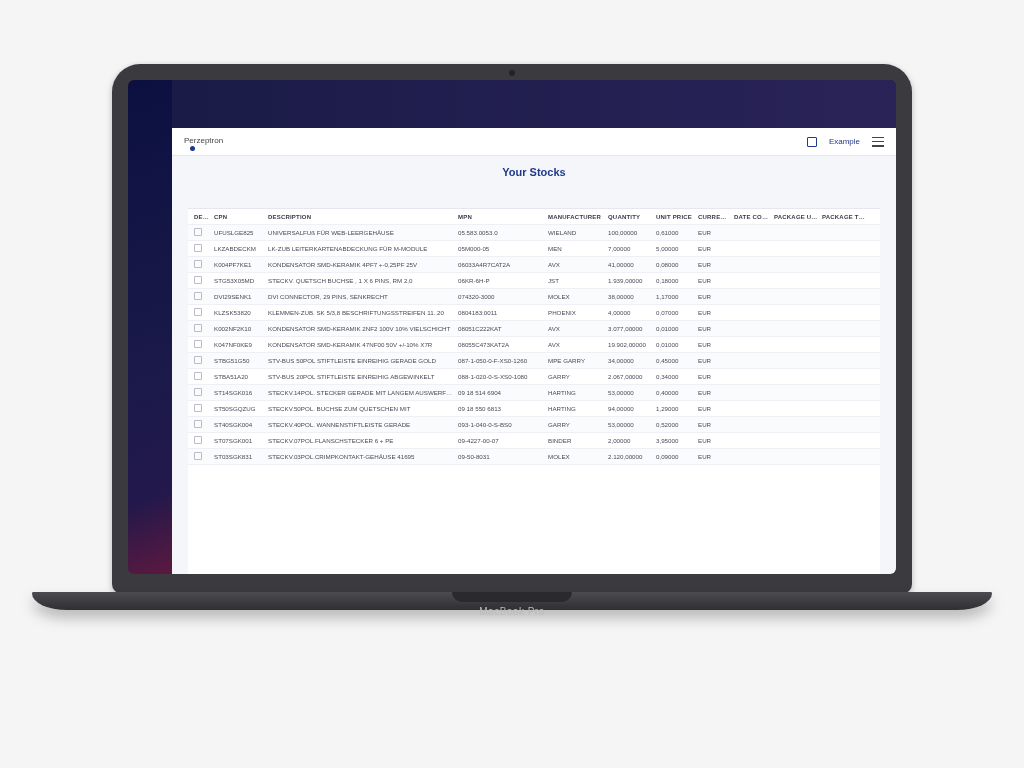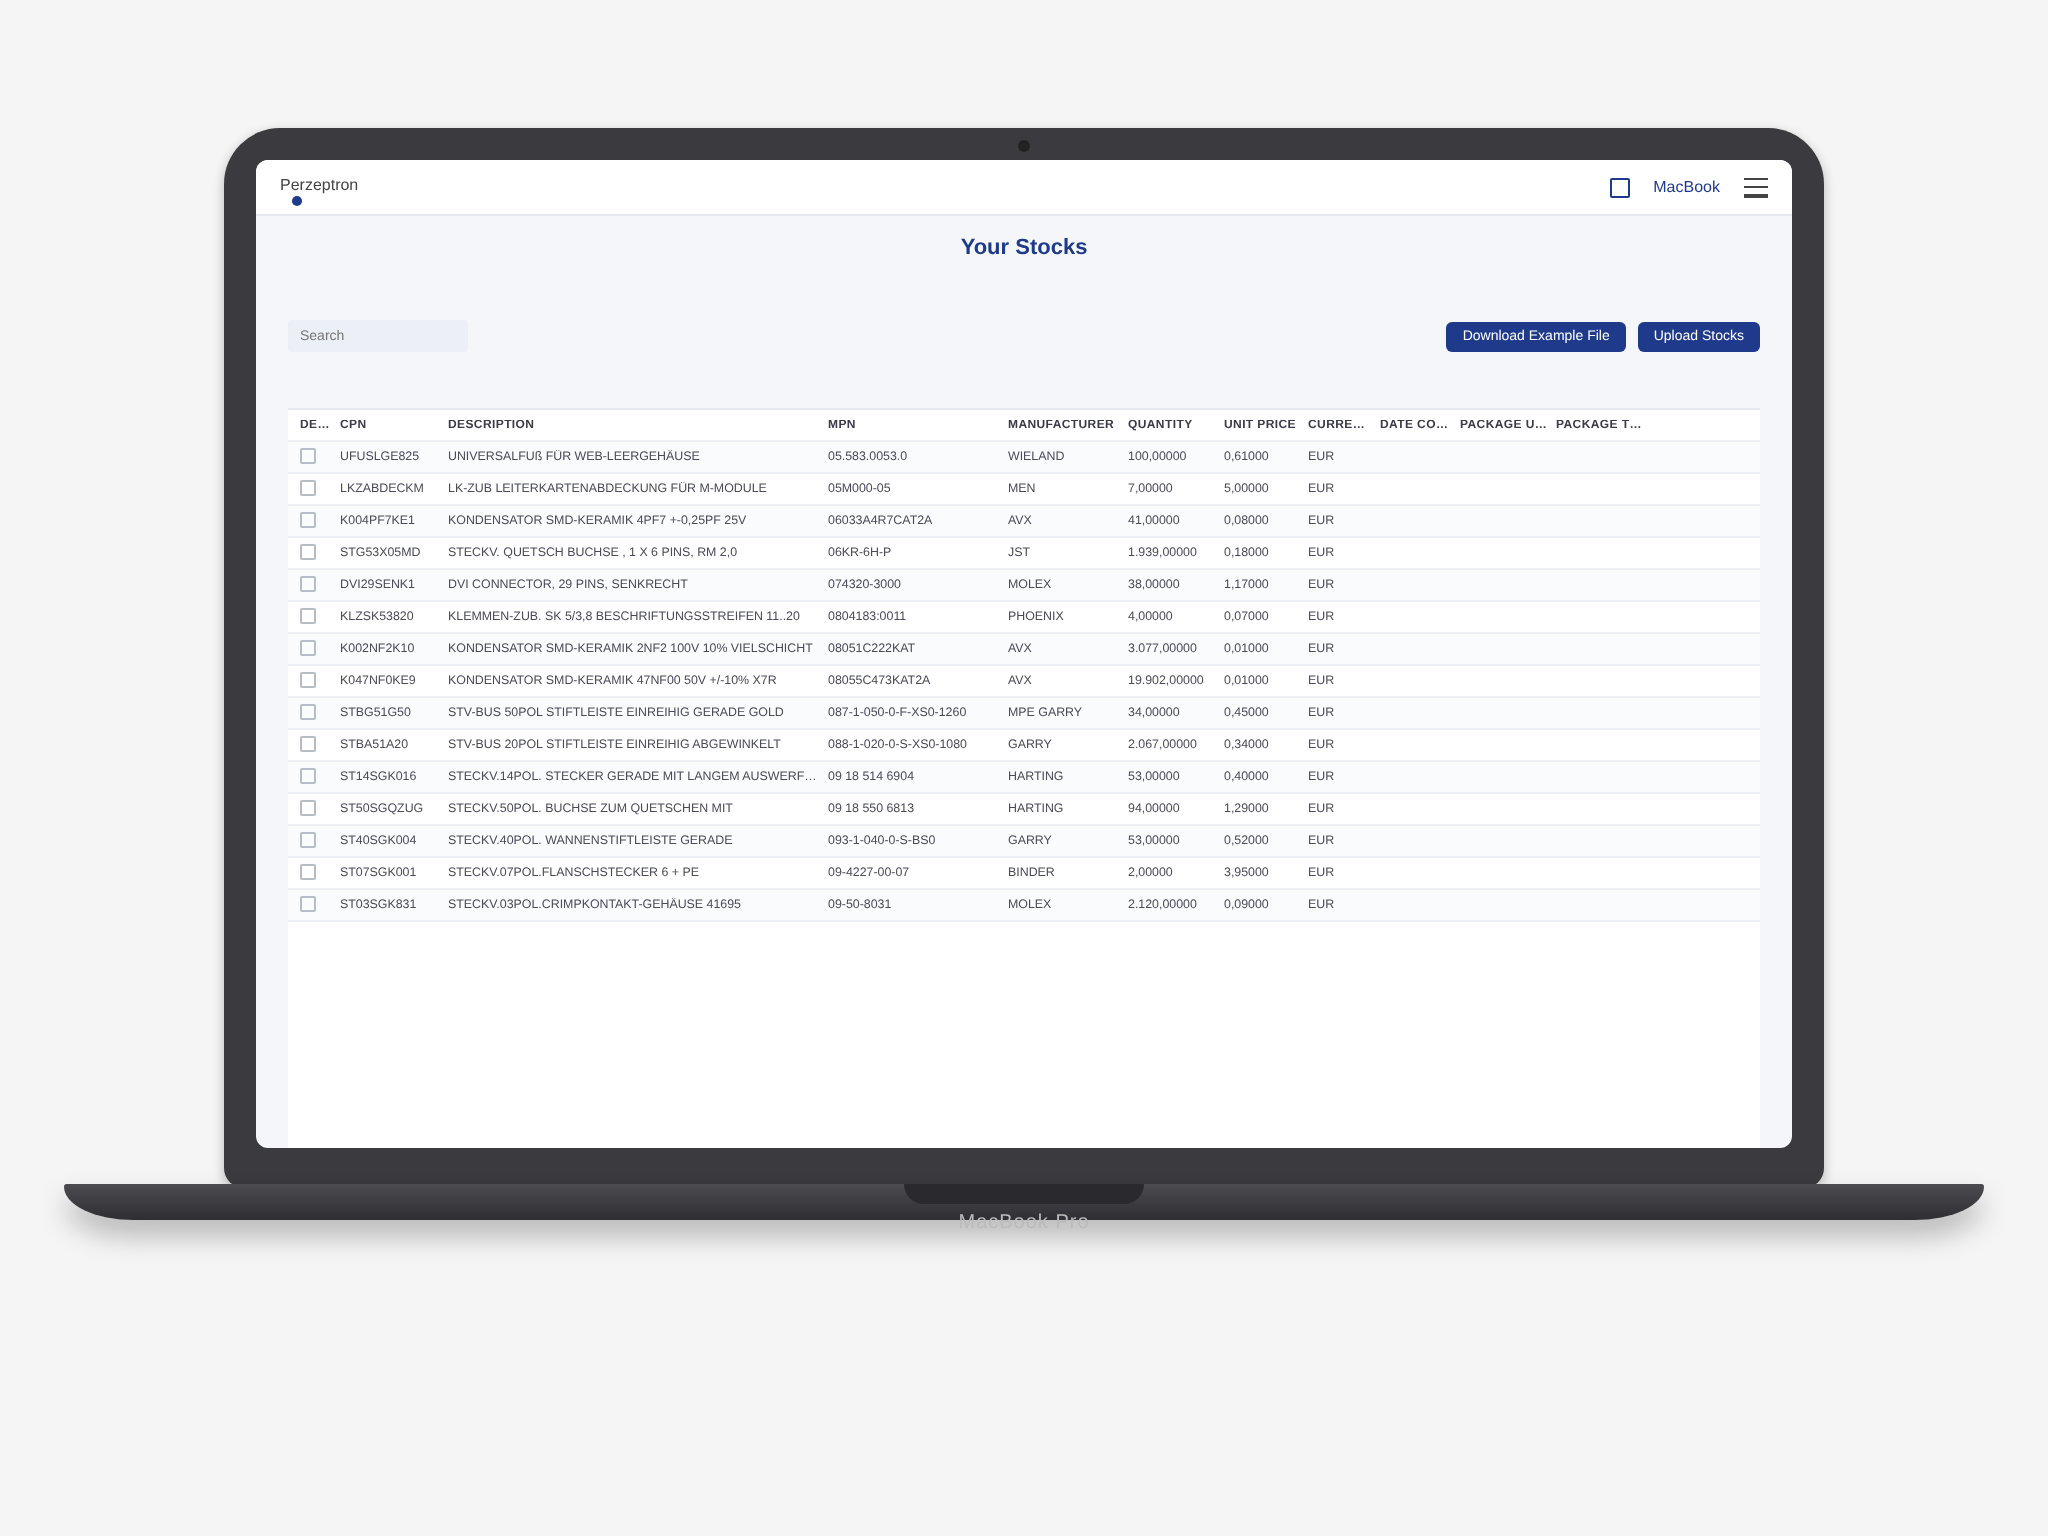--- a/index.html
+++ b/index.html
@@ -70,21 +70,22 @@
     transform: translateX(-50%);
     font-size: 10px;
     color: #bbb;
     letter-spacing: 0.5px;
   }
 
   
   .app-shell {
     flex: 1;
     display: flex;
-    flex-direction: row;
+    flex-direction: column;
+    padding-left: 44px;
   }
   .banner {
     height: 48px;
     background: linear-gradient(90deg,#1a1b47,#2a2358);
   }
   .app {
     flex: 1;
     background: #f4f6f9;
     display: flex;
     flex-direction: column;
@@ -228,39 +229,32 @@
     <div class="camera"></div>
     <div class="screen">
       <div class="app-shell">
         <div class="banner"></div>
         <div class="app">
 
           <div class="topbar">
             <div class="logo">Perzeptron</div>
             <div class="topbar-right">
               <span class="icon-box"></span>
-              <span>MacBook</span>
+              <span>Example</span>
               <span class="hamburger">
                 <span></span>
                   <span></span>
                   <span></span>
               </span>
             </div>
           </div>
 
           <div class="content">
             <div class="title">Your Stocks</div>
 
-            <div class="row-controls">
-              <input class="search" placeholder="Search" style="">
-              <div class="buttons">
-                <button class="btn">Download Example File</button>
-                <button class="btn">Upload Stocks</button>
-              </div>
-            </div>
 
             <div class="table">
               <div class="thead">
                 <div class="cell">DELETE</div>
                 <div class="cell">CPN</div>
                 <div class="cell">DESCRIPTION</div>
                 <div class="cell">MPN</div>
                 <div class="cell">MANUFACTURER</div>
                 <div class="cell">QUANTITY</div>
                 <div class="cell">UNIT PRICE</div>

